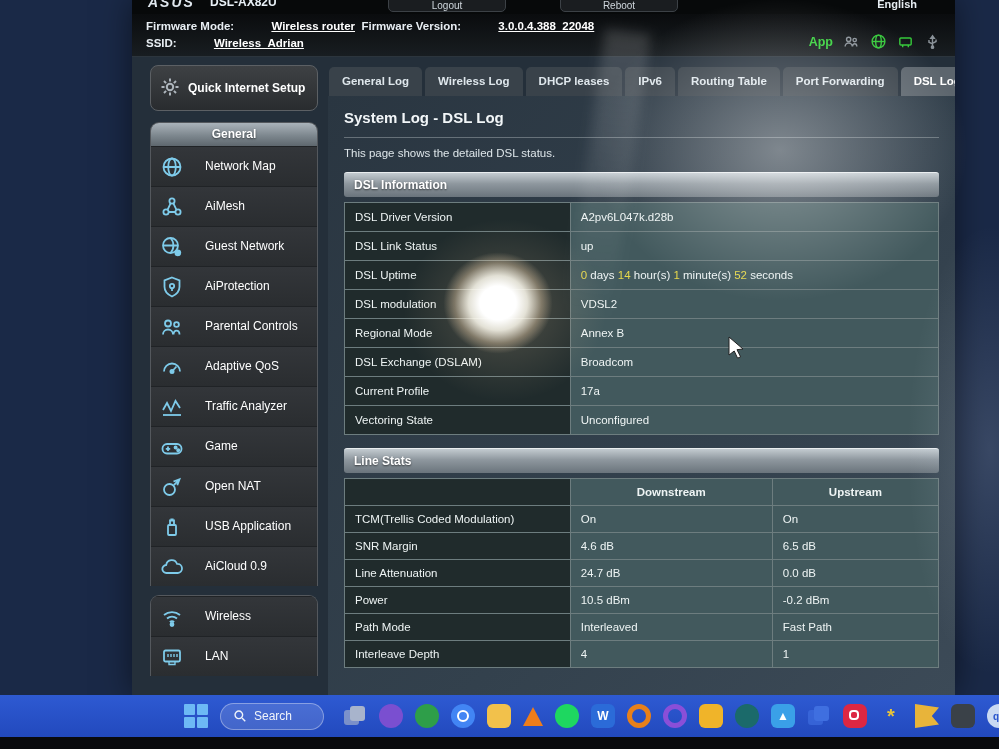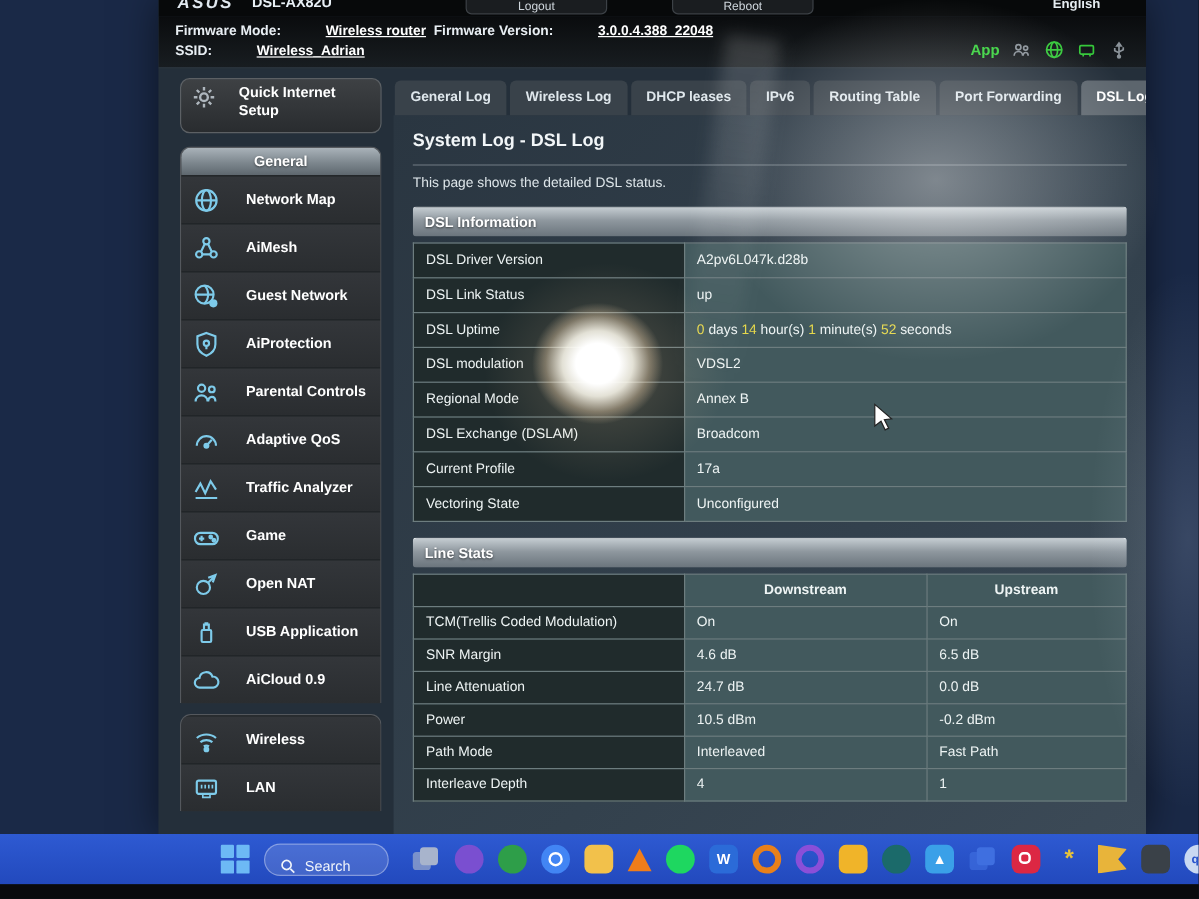--- a/index.html
+++ b/index.html
@@ -25,29 +25,29 @@
   .hdr-right { position:absolute; right:14px; bottom:6px; display:flex; align-items:center; gap:10px; }
   .app-label { color:#37d23c; font-weight:bold; font-size:12.5px; }
   .hicon { width:17px; height:17px; color:#8a9299; }
   .hicon.green { color:#35c93a; }
   .hicon svg { width:100%; height:100%; }
 
   .mainrow { display:flex; height:638px; }
 
   
   .sidebar { width:196px; padding:8px 0 0 18px; flex:none; }
-  .qis { width:168px; height:46px; background:linear-gradient(180deg,#3e4144,#292c2f); border:1px solid #5c6064; border-radius:8px; display:flex; align-items:flex-start; gap:16px; padding:4px 8px; margin-bottom:11px; cursor:pointer; }
+  .qis { width:168px; height:46px; background:linear-gradient(180deg,#3e4144,#292c2f); border:1px solid #5c6064; border-radius:8px; display:flex; align-items:center; gap:5px; padding:4px 8px; margin-bottom:11px; cursor:pointer; }
   .qis .sicon { color:#aeb6bd; }
   .qis-label { color:#fff; font-weight:bold; font-size:12px; line-height:1.25; }
   .panel { width:168px; border:1px solid #54585d; border-bottom:none; border-radius:9px 9px 0 0; overflow:hidden; margin-bottom:9px; background:#2e3134; }
   .panel-hd { height:23px; background:linear-gradient(180deg,#aab3ba,#7d878e 55%,#5e676e); color:#fff; font-size:12px; font-weight:bold; text-align:center; line-height:23px; text-shadow:0 1px 2px rgba(0,0,0,.55); }
   .sitem { height:40px; display:flex; align-items:center; gap:9px; padding-left:9px; border-top:1px solid #202326; background:linear-gradient(180deg,#33363a,#2a2d30); cursor:pointer; }
   .sicon { width:24px; height:24px; color:#7ecbea; flex:none; }
   .sicon svg { width:100%; height:100%; }
-  .sitem-label { color:#fff; font-weight:bold; font-size:12px; line-height:1.15;padding-left:12px; }
+  .sitem-label { color:#fff; font-weight:normal; font-size:12px; line-height:1.15;padding-left:12px; }
 
   
   .main { flex:1; padding-top:10px; min-width:0; }
   .tabbar { display:flex; gap:3px; padding-left:1px; height:29px; }
   .tab { background:#39424a; color:#dfe7ec; font-size:11.5px; font-weight:bold; padding:0 13px; line-height:29px; border-radius:5px 5px 0 0; cursor:pointer; white-space:nowrap; }
   .tab.active { background:#5c656d; color:#fff; }
   .content { background:linear-gradient(135deg,#2a3641,#33414d 60%,#3c4a57); height:599px; padding:13px 16px 0 16px; overflow:hidden; }
   .page-title { color:#f2f6f8; font-size:15px; font-weight:bold; }
   .rule { border:none; border-top:1px solid #97a0a6; opacity:.55; margin:11px 0 9px 0; }
   .desc { color:#dde5e9; font-size:11.5px; }
@@ -58,21 +58,21 @@
   td.val { background:#42595d; }
   td.colhead { background:#42595d; text-align:center; font-weight:bold; }
   table.stats td { padding:7px 10px; }
   .hl { color:#e6d84b; }
 
   
   .taskbar { position:absolute; left:0; top:695px; width:999px; height:42px; background:linear-gradient(180deg,#2e5ad2,#2249bd); }
   .tb-inner { position:absolute; left:183px; top:0; height:42px; display:flex; align-items:center; gap:11px; }
   .start { width:26px; height:26px; display:grid; grid-template-columns:11px 11px; grid-template-rows:11px 11px; gap:2px; place-content:center; cursor:pointer; }
   .start span { background:#6db9f5; border-radius:1px; }
-  .searchpill { width:104px; height:27px; background:rgba(255,255,255,.14); border:1px solid rgba(255,255,255,.35); border-radius:14px; display:flex; align-items:flex-end; gap:7px; padding:0 12px; color:#f0f4fa; font-size:12px; cursor:pointer; }
+  .searchpill { width:104px; height:27px; background:rgba(255,255,255,.14); border:1px solid rgba(255,255,255,.35); border-radius:14px; display:flex; align-items:center; gap:7px; padding:0 12px; color:#f0f4fa; font-size:12px; cursor:pointer; }
   .searchpill svg { width:14px; height:14px; }
   .apps { display:flex; align-items:center; gap:12px; margin-left:8px; }
   .tapp { width:24px; height:24px; display:flex; align-items:center; justify-content:center; font-size:12px; font-weight:bold; color:#fff; cursor:pointer; flex:none; }
   .shape-square { border-radius:6px; }
   .shape-circle, .shape-round { border-radius:50%; }
   .shape-ring { border-radius:50%; background:transparent !important; border:5px solid; }
   .shape-cone { width:0 !important; height:0 !important; border-left:10px solid transparent; border-right:10px solid transparent; border-bottom:19px solid #ef7d1a; background:transparent !important; }
   .shape-chrome { border-radius:50%; background:conic-gradient(#ea4335 0 33%, #fbbc05 0 66%, #34a853 0 100%); position:relative; }
   .shape-chrome i { position:absolute; left:6px; top:6px; width:12px; height:12px; border-radius:50%; background:#4285f4; border:2px solid #fff; }
   .shape-insta { border-radius:7px; background:linear-gradient(45deg,#f09433,#dc2743 55%,#bc1888); position:relative; }

